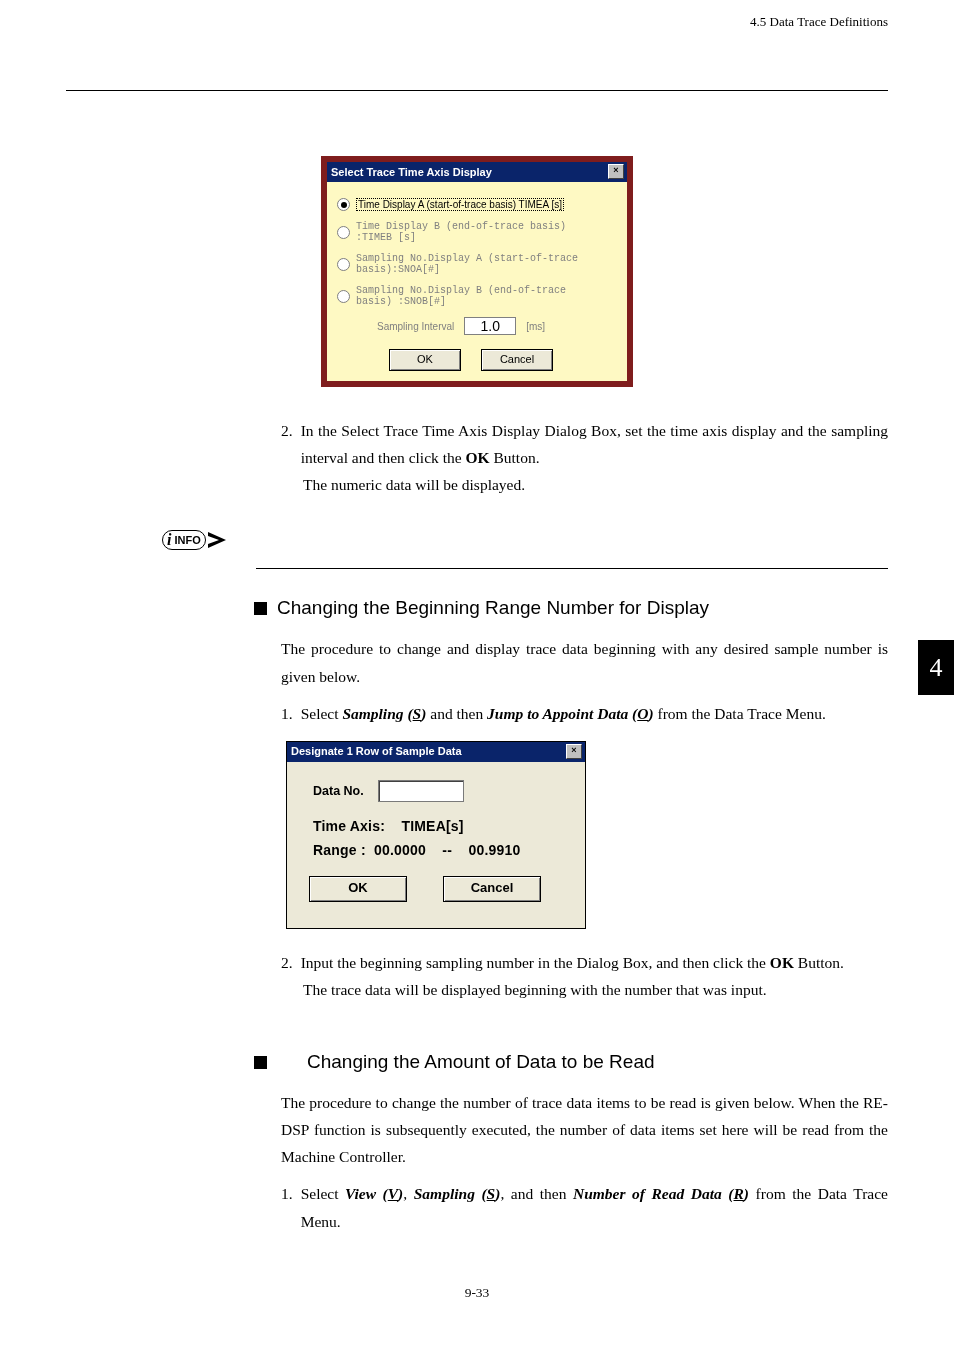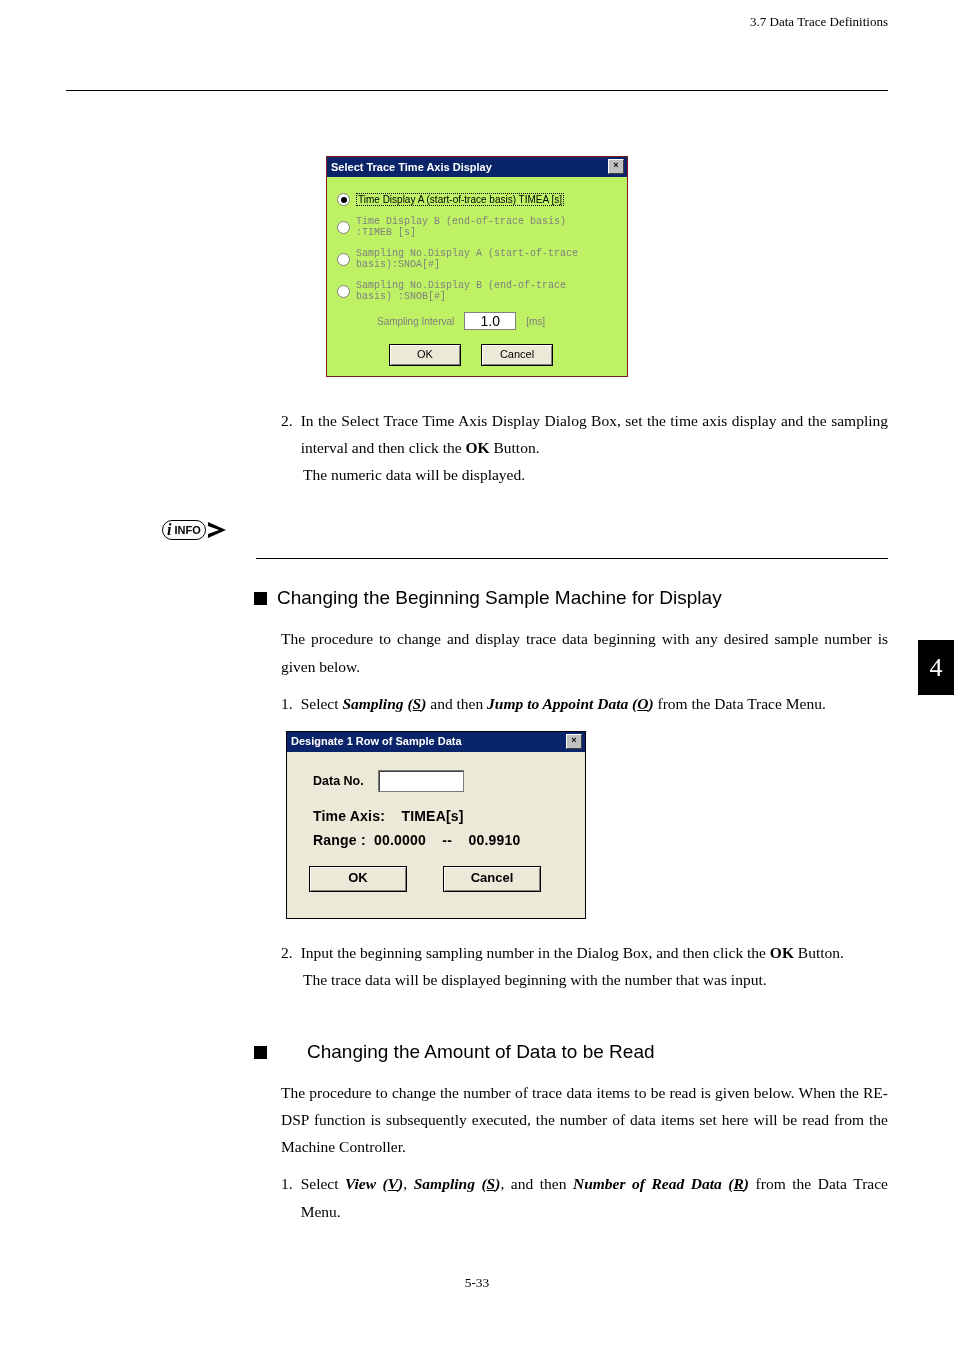--- a/index.html
+++ b/index.html
@@ -23,25 +23,25 @@
     font-size: 13px;
     margin-top: -26px;
     margin-bottom: 10px;
   }
   .figure-wrap {
     margin: 65px 0 30px 0;
     display: flex;
     justify-content: center;
   }
   .dialog1 {
-    border: 1px solid #7f1d1d;
+    border: 6px solid #7f1d1d;
     width: 300px;
     font-family: Tahoma, Arial, sans-serif;
     font-size: 10px;
-    background: #bef264;
+    background: #fef9c3;
   }
   .titlebar {
     background: #0a246a;
     color: #fff;
     font-weight: bold;
     font-size: 11px;
     padding: 2px 3px 3px 4px;
     display: flex;
     justify-content: space-between;
     align-items: center;
@@ -277,21 +277,21 @@
   }
   .bold { font-weight: bold; }
   .bolditalic { font-weight: bold; font-style: italic; }
   .under { text-decoration: underline; }
 </style>
 </head>
 <body>
 
 <div class="page">
 
-  <div class="header-text">3.7  Data Trace Definitions</div>
+  <div class="header-text">4.5  Data Trace Definitions</div>
   <div class="header-line"></div>
 
   <div class="tab-badge">4</div>
 
   <div class="figure-wrap">
     <div class="dialog1">
       <div class="titlebar">
         <span>Select Trace Time Axis Display</span>
         <span class="closebtn">×</span>
       </div>
@@ -342,21 +342,21 @@
           <span>INFO</span>
         </span>
       <span class="info-arrow"></span>
     </div>
   </div>
 
   <div class="rule"></div>
 
   <div class="sec-head">
     <span class="sq"></span>
-    <span>Changing the Beginning Sample Machine for Display</span>
+    <span>Changing the Beginning Range Number for Display</span>
   </div>
 
   <div class="body-text indent-block" style="text-align:justify;">The procedure to change and display trace data beginning with any desired sample number is given below.</div>
 
   <div class="body-text indent-block" style="margin-top:10px;">
     <div class="num-item">
       <span class="n">1.</span>
       <span class="t">
         <span>Select </span><span class="bolditalic"><span>Sampling (</span><span class="under">S</span><span>)</span></span><span> and then </span><span class="bolditalic"><span>Jump to Appoint Data (</span><span class="under">O</span><span>)</span></span><span> from the Data Trace Menu.</span>
       </span>
@@ -407,15 +407,15 @@
 
   <div class="body-text indent-block" style="margin-top:10px;">
     <div class="num-item">
       <span class="n">1.</span>
       <span class="t">
         <span>Select </span><span class="bolditalic"><span>View (</span><span class="under">V</span><span>)</span></span><span>, </span><span class="bolditalic"><span>Sampling (</span><span class="under">S</span><span>)</span></span><span>, and then </span><span class="bolditalic"><span>Number of Read Data (</span><span class="under">R</span><span>)</span></span><span> from the Data Trace Menu.</span>
       </span>
     </div>
   </div>
 
-  <div class="footer">5-33</div>
+  <div class="footer">9-33</div>
 
 </div>
 
 </body></html>

